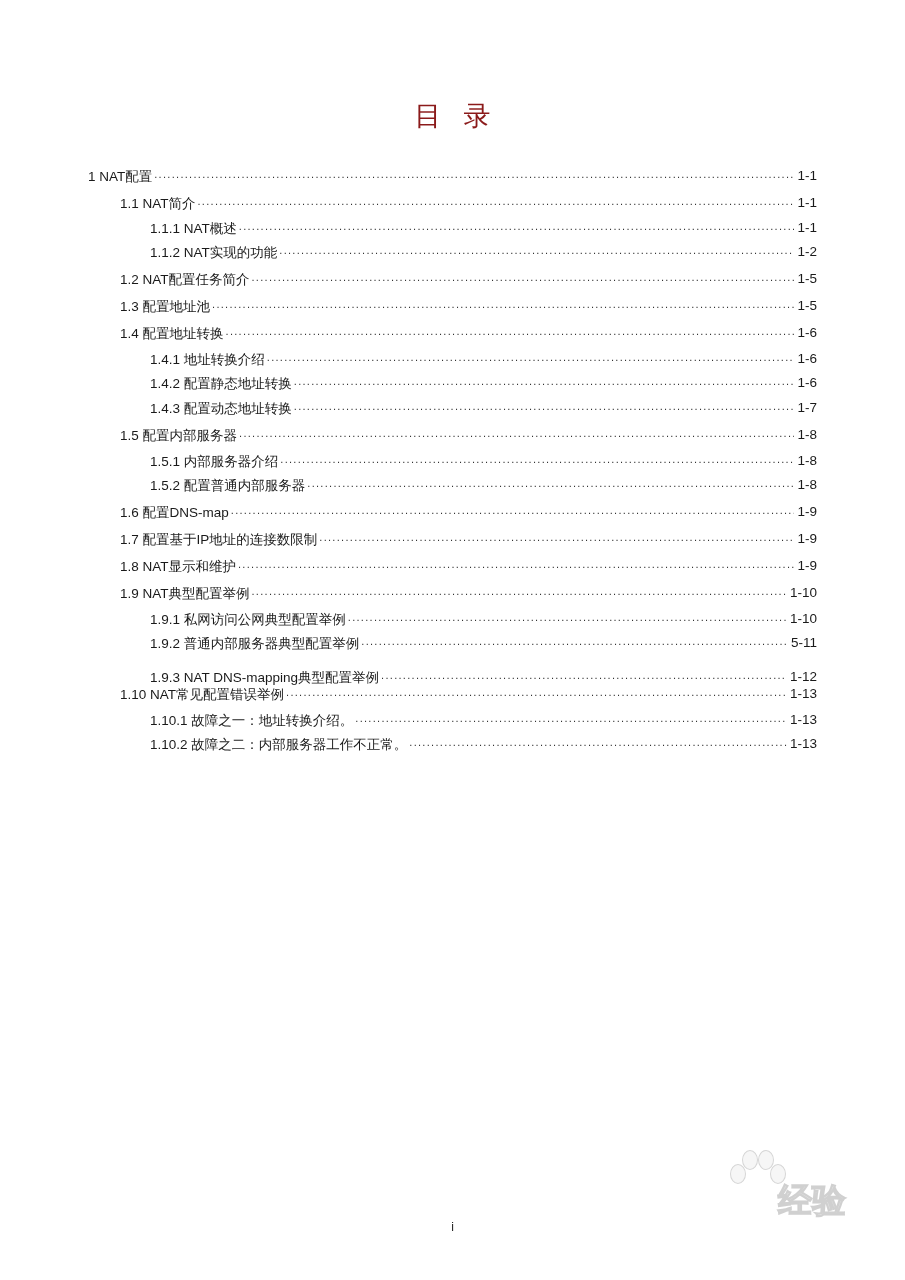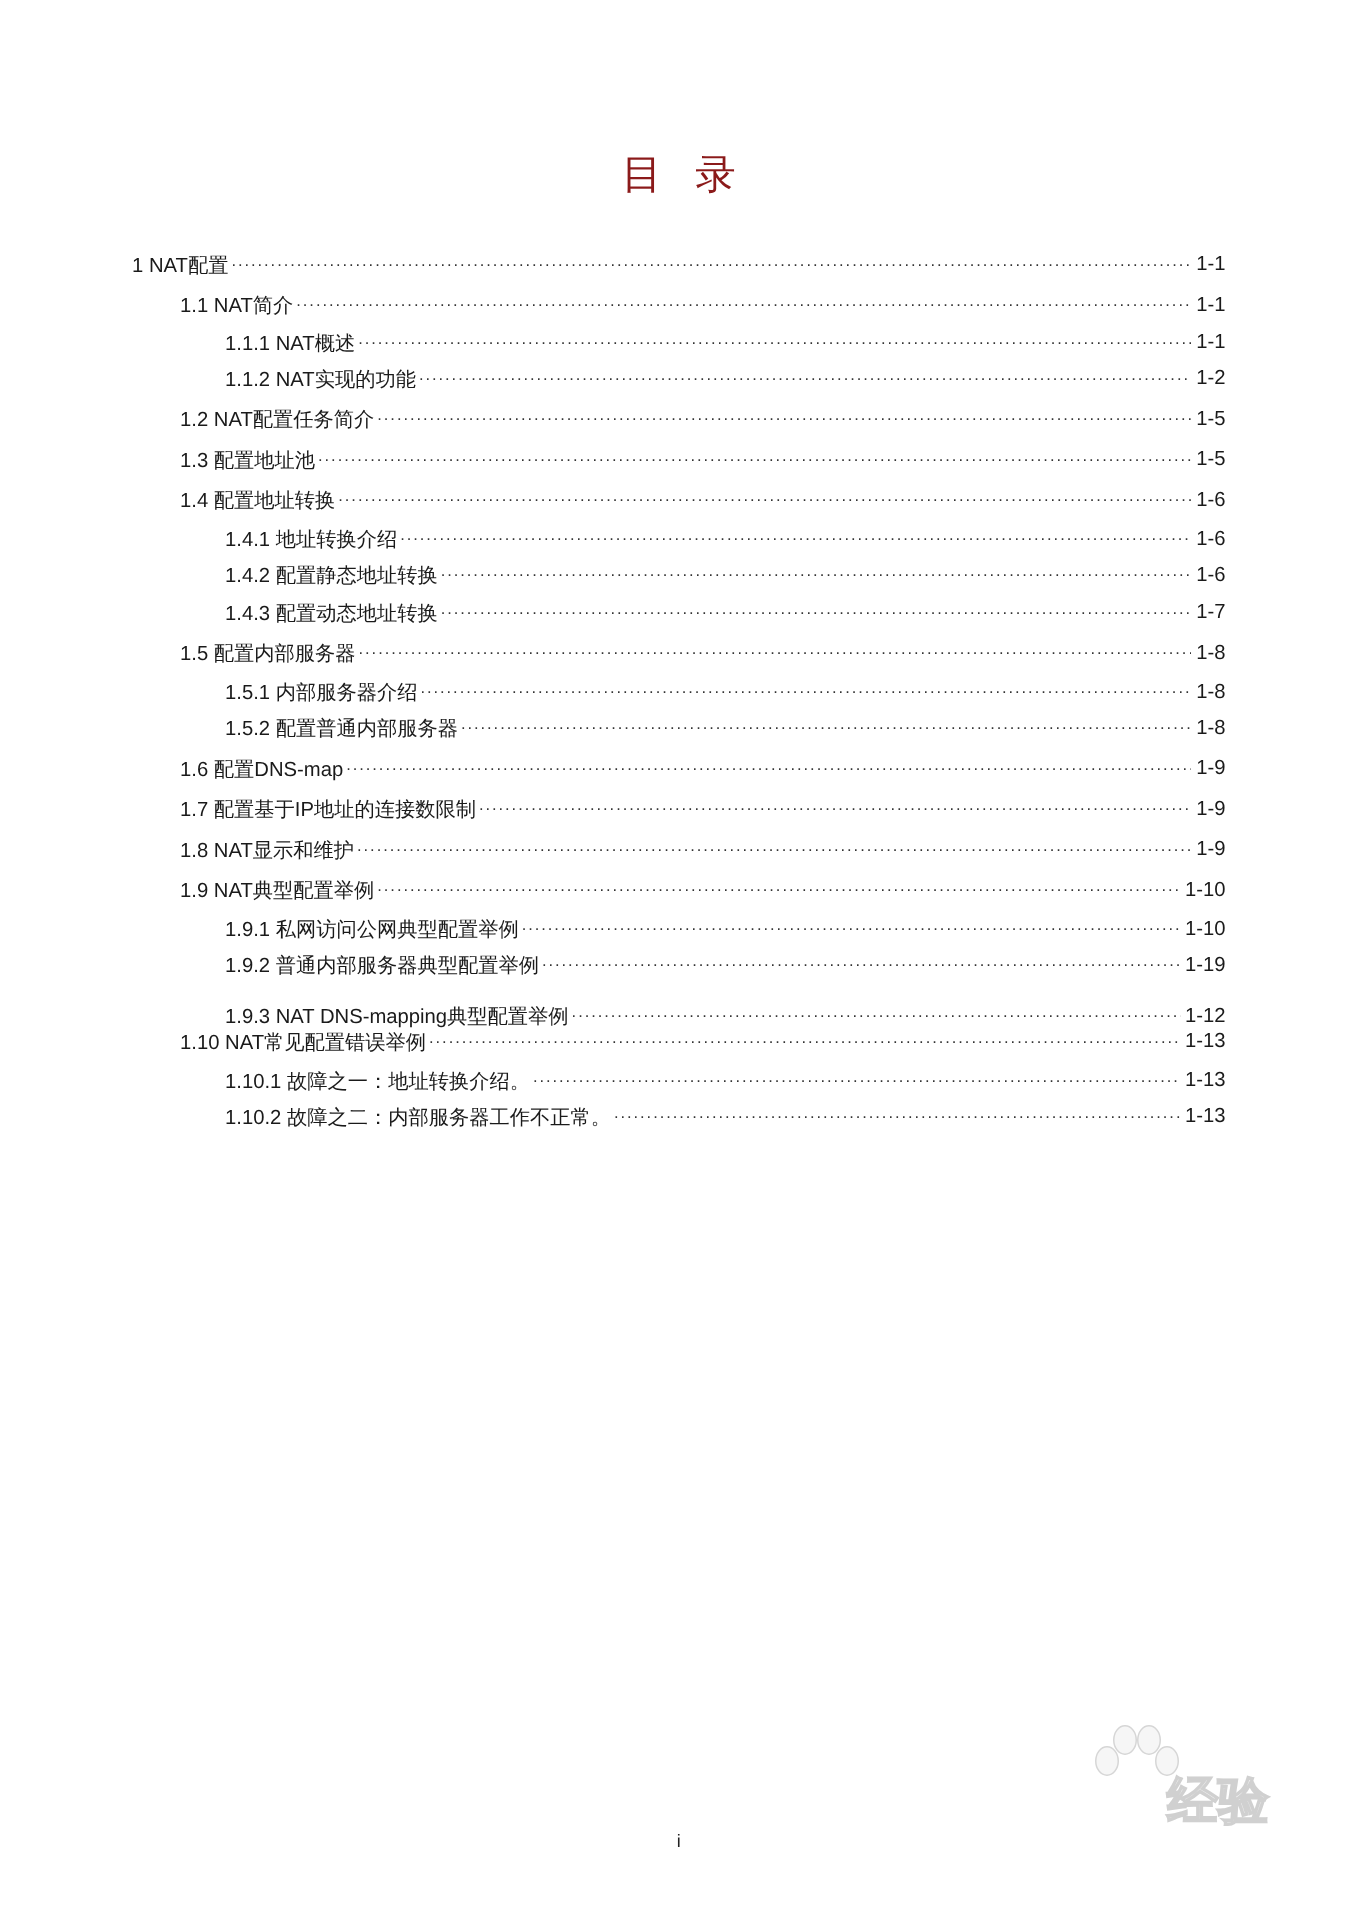--- a/index.html
+++ b/index.html
@@ -125,21 +125,21 @@
     <span class="page">1-10</span>
   </div>
   <div class="entry lvl3" style="top:447px">
     <span class="label">1.9.1 私网访问公网典型配置举例</span>
     <span class="dots"></span>
     <span class="page">1-10</span>
   </div>
   <div class="entry lvl3" style="top:471px">
     <span class="label">1.9.2 普通内部服务器典型配置举例</span>
     <span class="dots"></span>
-    <span class="page">1-19</span>
+    <span class="page">5-11</span>
   </div>
   <div class="entry lvl3" style="top:505px">
     <span class="label">1.9.3 NAT DNS-mapping典型配置举例</span>
     <span class="dots"></span>
     <span class="page">1-12</span>
   </div>
   <div class="entry lvl2" style="top:522px">
     <span class="label">1.10 NAT常见配置错误举例</span>
     <span class="dots"></span>
     <span class="page">1-13</span>

